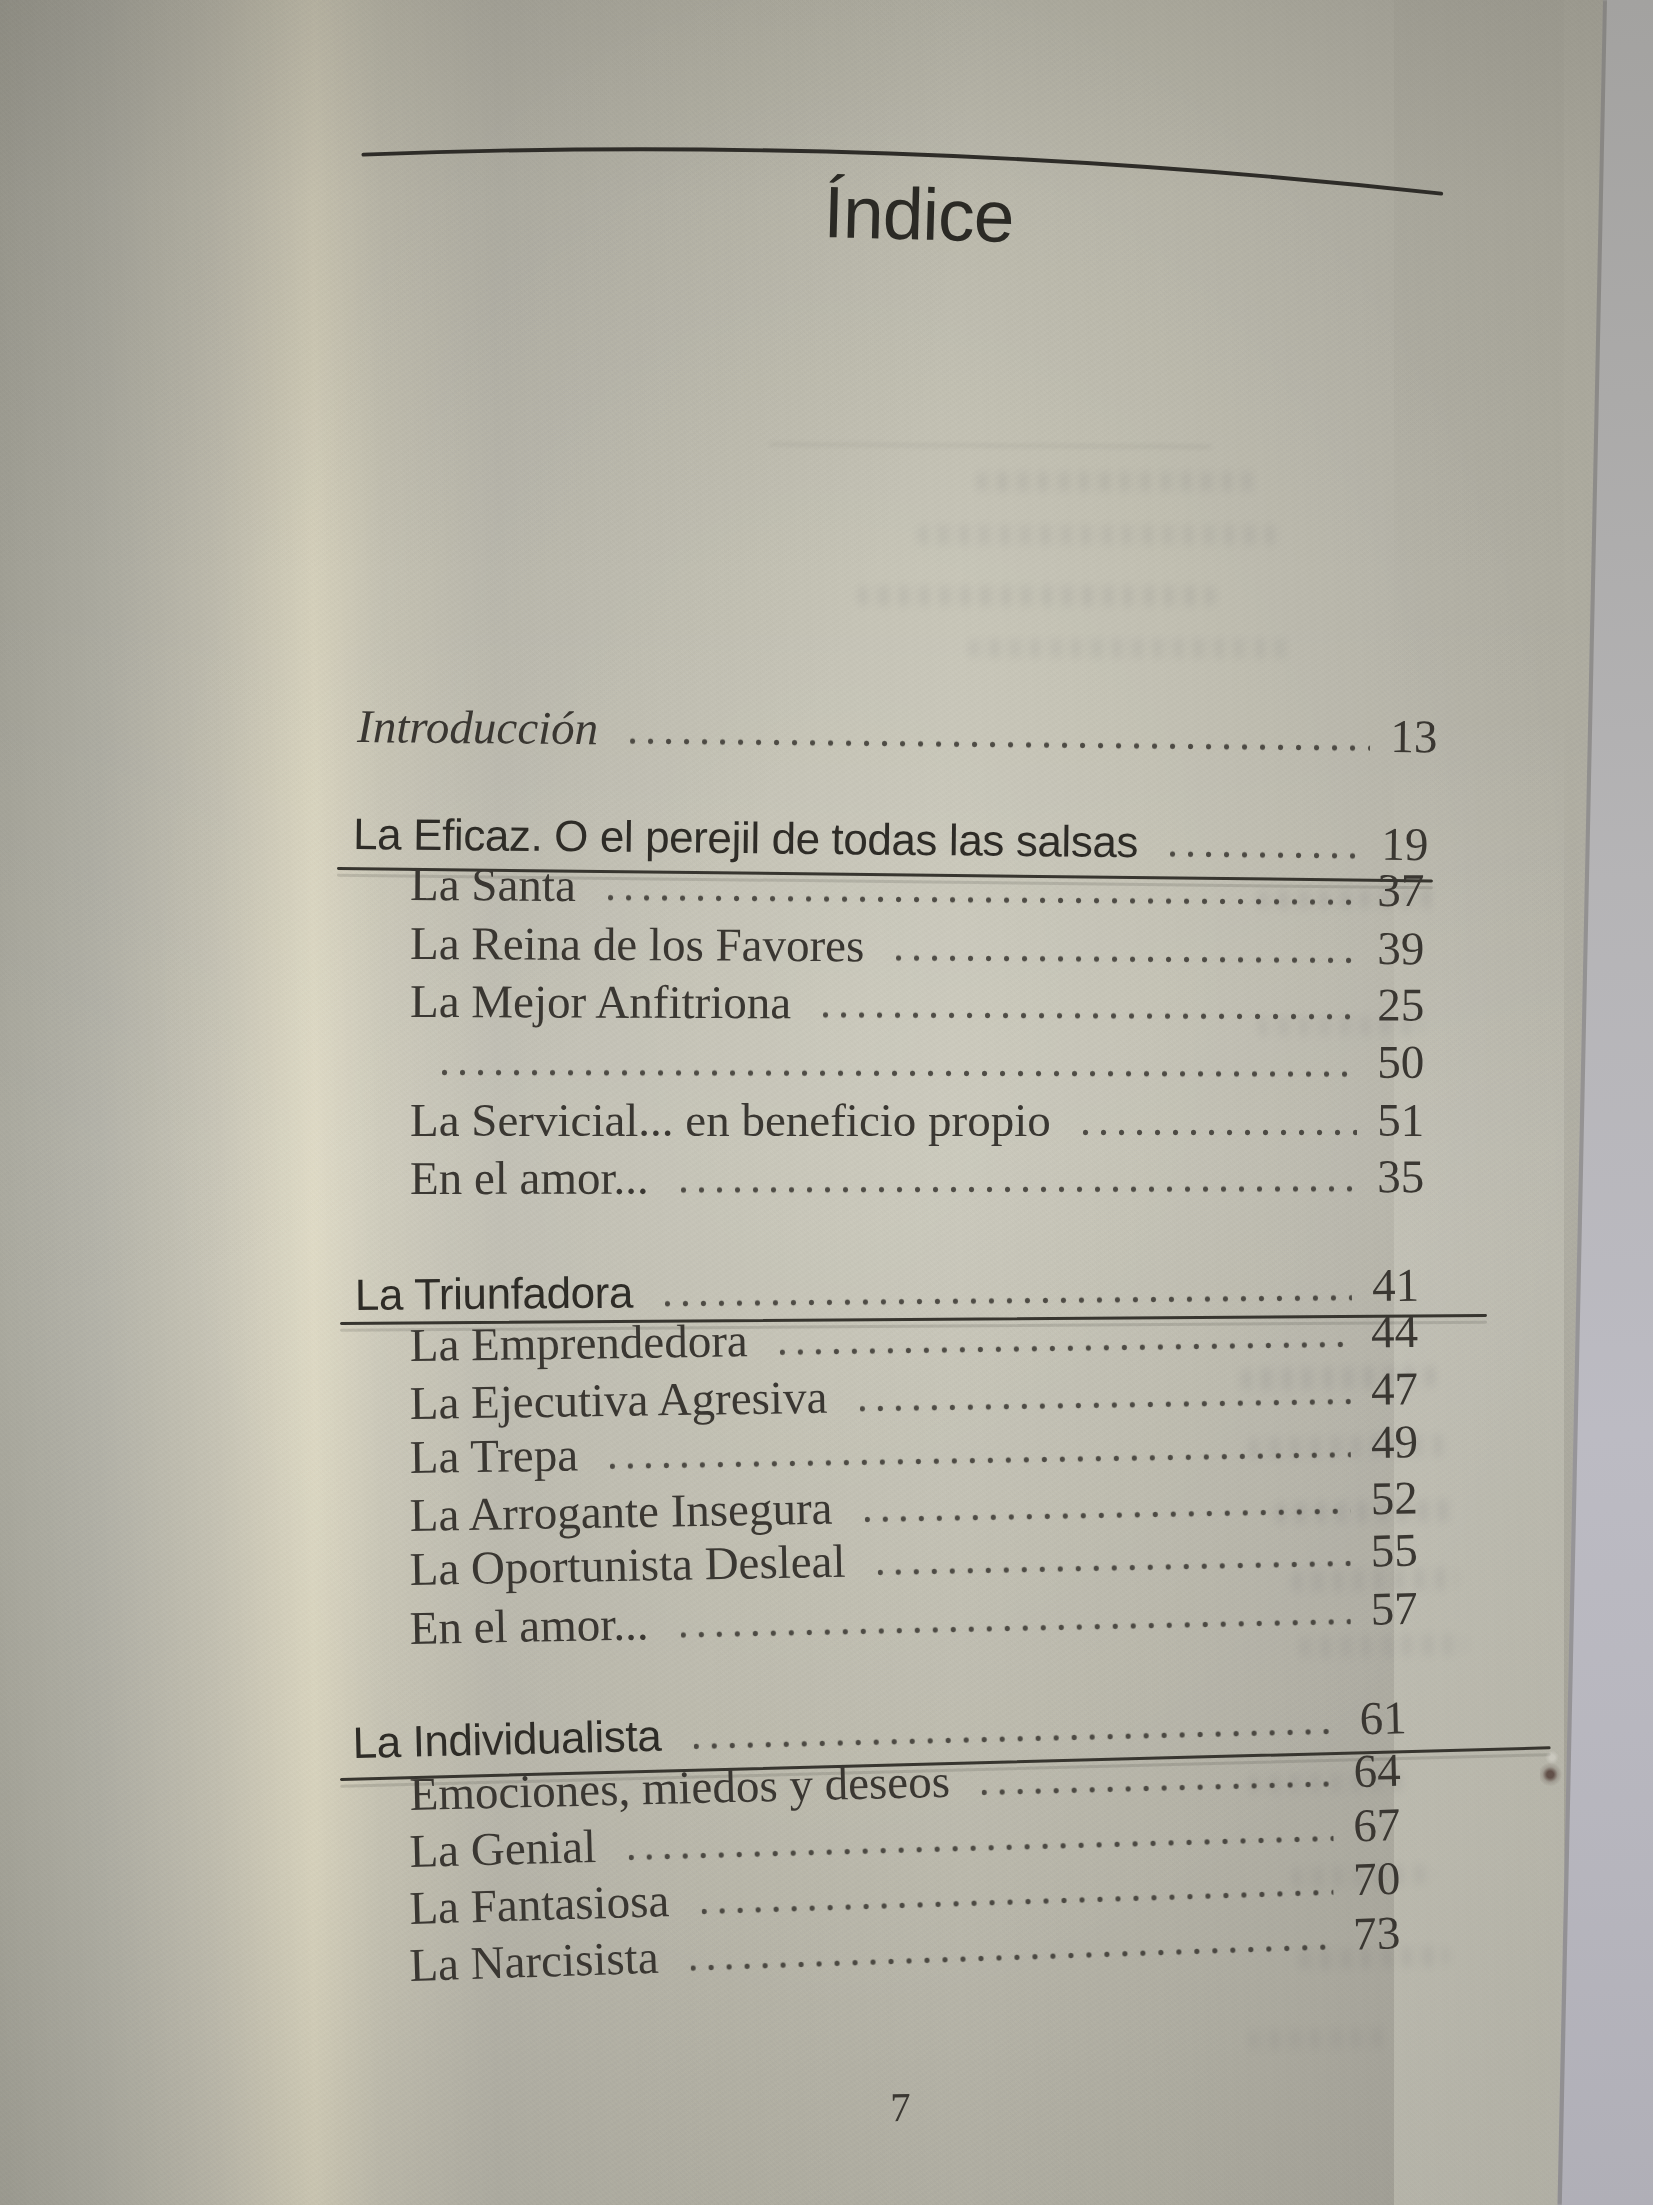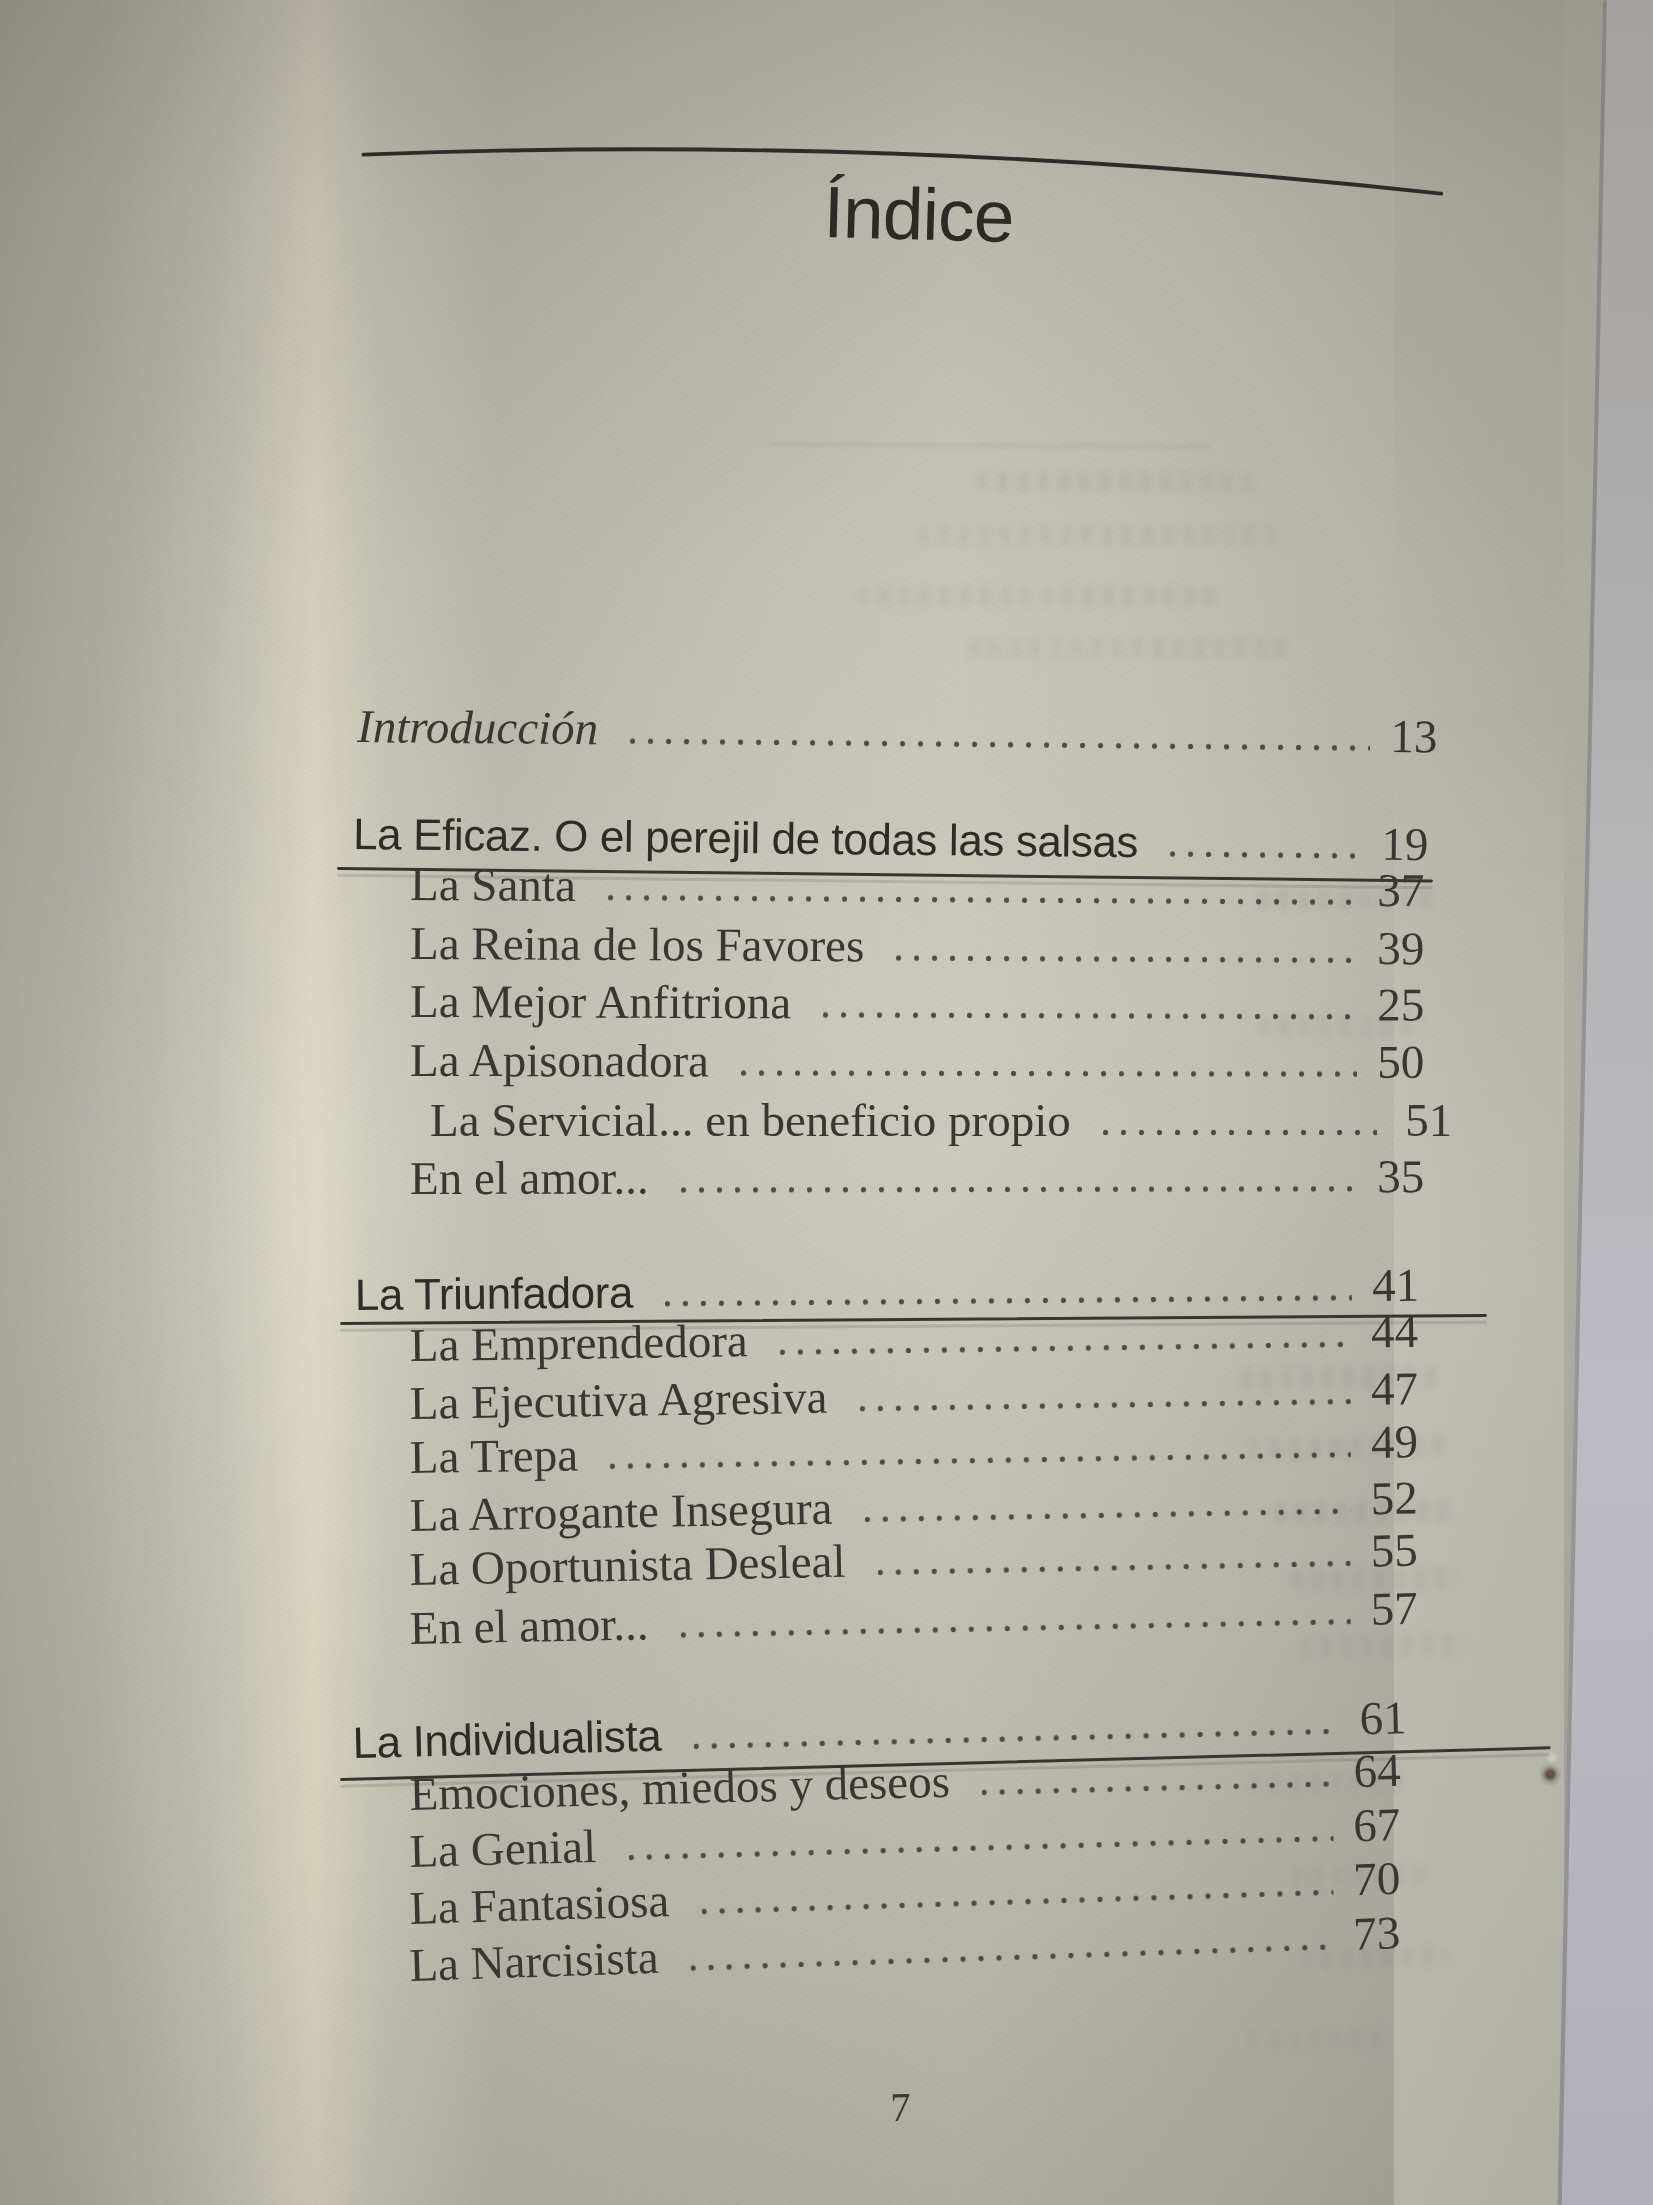--- a/index.html
+++ b/index.html
@@ -107,25 +107,24 @@
     <span class="lbl">La Reina de los Favores</span>
     <span class="leader"></span>
     <span class="num">39</span>
   </div>
   <div class="row serif" style="left:410px;top:974px;width:1030px;transform:rotate(.2deg);">
     <span class="lbl">La Mejor Anfitriona</span>
     <span class="leader"></span>
     <span class="num">25</span>
   </div>
   <div class="row serif" style="left:410px;top:1033px;width:1030px;transform:rotate(.1deg);">
-    <span class="lbl">La Apisonadora</span>
     <span class="leader"></span>
     <span class="num">50</span>
   </div>
-  <div class="row serif" style="left:430px;top:1093px;width:1030px;transform:rotate(0deg);text-align:center;">
+  <div class="row serif" style="left:410px;top:1093px;width:1030px;transform:rotate(0deg);">
     <span class="lbl">La Servicial... en beneficio propio</span>
     <span class="leader"></span>
     <span class="num">51</span>
   </div>
   <div class="row serif" style="left:410px;top:1151px;width:1030px;transform:rotate(-.1deg);">
     <span class="lbl">En el amor...</span>
     <span class="leader"></span>
     <span class="num">35</span>
   </div>
 

